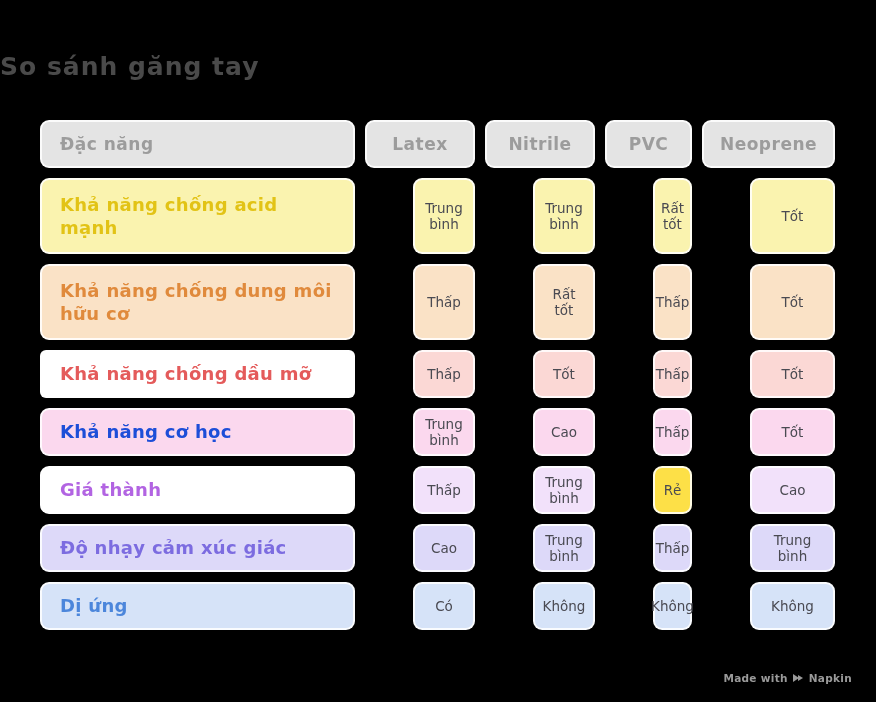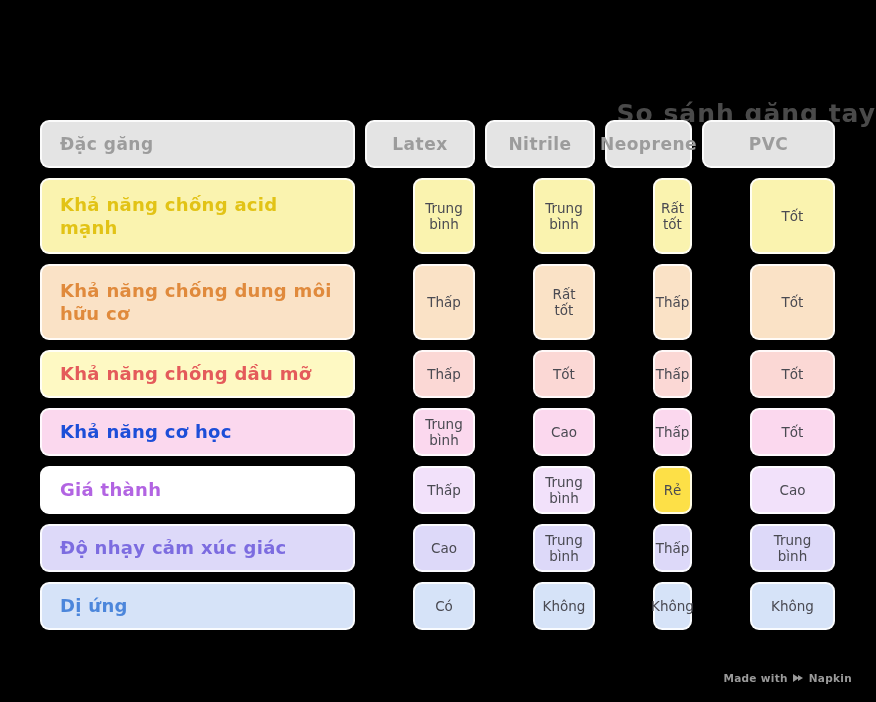--- a/index.html
+++ b/index.html
@@ -8,26 +8,25 @@
     background: #000000;
     font-family: "DejaVu Sans", sans-serif;
     position: relative;
     overflow: hidden;
   }
   .page-title {
     position: absolute;
     top: 52px;
     left: 0;
     width: 876px;
-    text-align: right;
+    text-align: left;
     font-size: 25px;
     font-weight: 800;
     color: #4a4a4a;
     letter-spacing: 1px;
-    margin-top: 47px;
   }
   .comparison-grid {
     position: absolute;
     left: 40px;
     top: 120px;
     display: grid;
     grid-template-columns: 315px 110px 110px 87px 133px;
     grid-template-rows: 48px 76px 76px 48px 48px 48px 48px 48px;
     column-gap: 10px;
     row-gap: 10px;
@@ -83,43 +82,43 @@
   }
   .napkin-logo { display: inline-flex; align-items: center; }
 </style>
 </head>
 <body>
 
 <div class="page-title">So sánh găng tay</div>
 
 <div class="comparison-grid">
 
-  <div class="cell header-cell feature-head">Đặc găng</div>
+  <div class="cell header-cell feature-head">Đặc năng</div>
   <div class="cell header-cell">Latex</div>
   <div class="cell header-cell">Nitrile</div>
+  <div class="cell header-cell">PVC</div>
   <div class="cell header-cell">Neoprene</div>
-  <div class="cell header-cell">PVC</div>
 
   <div class="cell label-cell" style="background-color: rgb(250, 243, 175);">
     <span class="row-label" style="color: rgb(226, 195, 22);">Khả năng chống acid mạnh</span>
   </div>
   <div class="cell value-cell" style="background-color: rgb(250, 243, 175);">Trung bình</div>
   <div class="cell value-cell" style="background-color: rgb(250, 243, 175);">Trung bình</div>
   <div class="cell value-cell" style="background-color: rgb(250, 243, 175);">Rất tốt</div>
   <div class="cell value-cell" style="background-color: rgb(250, 243, 175);">Tốt</div>
 
   <div class="cell label-cell" style="background-color: rgb(250, 226, 198);">
     <span class="row-label" style="color: rgb(224, 138, 60);">Khả năng chống dung môi hữu cơ</span>
   </div>
   <div class="cell value-cell" style="background-color: rgb(250, 226, 198);">Thấp</div>
   <div class="cell value-cell" style="background-color: rgb(250, 226, 198);">Rất tốt</div>
   <div class="cell value-cell" style="background-color: rgb(250, 226, 198);">Thấp</div>
   <div class="cell value-cell" style="background-color: rgb(250, 226, 198);">Tốt</div>
 
-  <div class="cell label-cell" style="background-color: #fef9c3;">
+  <div class="cell label-cell" style="background-color: #ffffff; border-radius: 6px;">
     <span class="row-label" style="color: rgb(228, 91, 91);">Khả năng chống dầu mỡ</span>
   </div>
   <div class="cell value-cell" style="background-color: rgb(251, 216, 213);">Thấp</div>
   <div class="cell value-cell" style="background-color: rgb(251, 216, 213);">Tốt</div>
   <div class="cell value-cell" style="background-color: rgb(251, 216, 213);">Thấp</div>
   <div class="cell value-cell" style="background-color: rgb(251, 216, 213);">Tốt</div>
 
   <div class="cell label-cell" style="background-color: rgb(251, 216, 238);">
     <span class="row-label" style="color: #1d4ed8;">Khả năng cơ học</span>
   </div>

